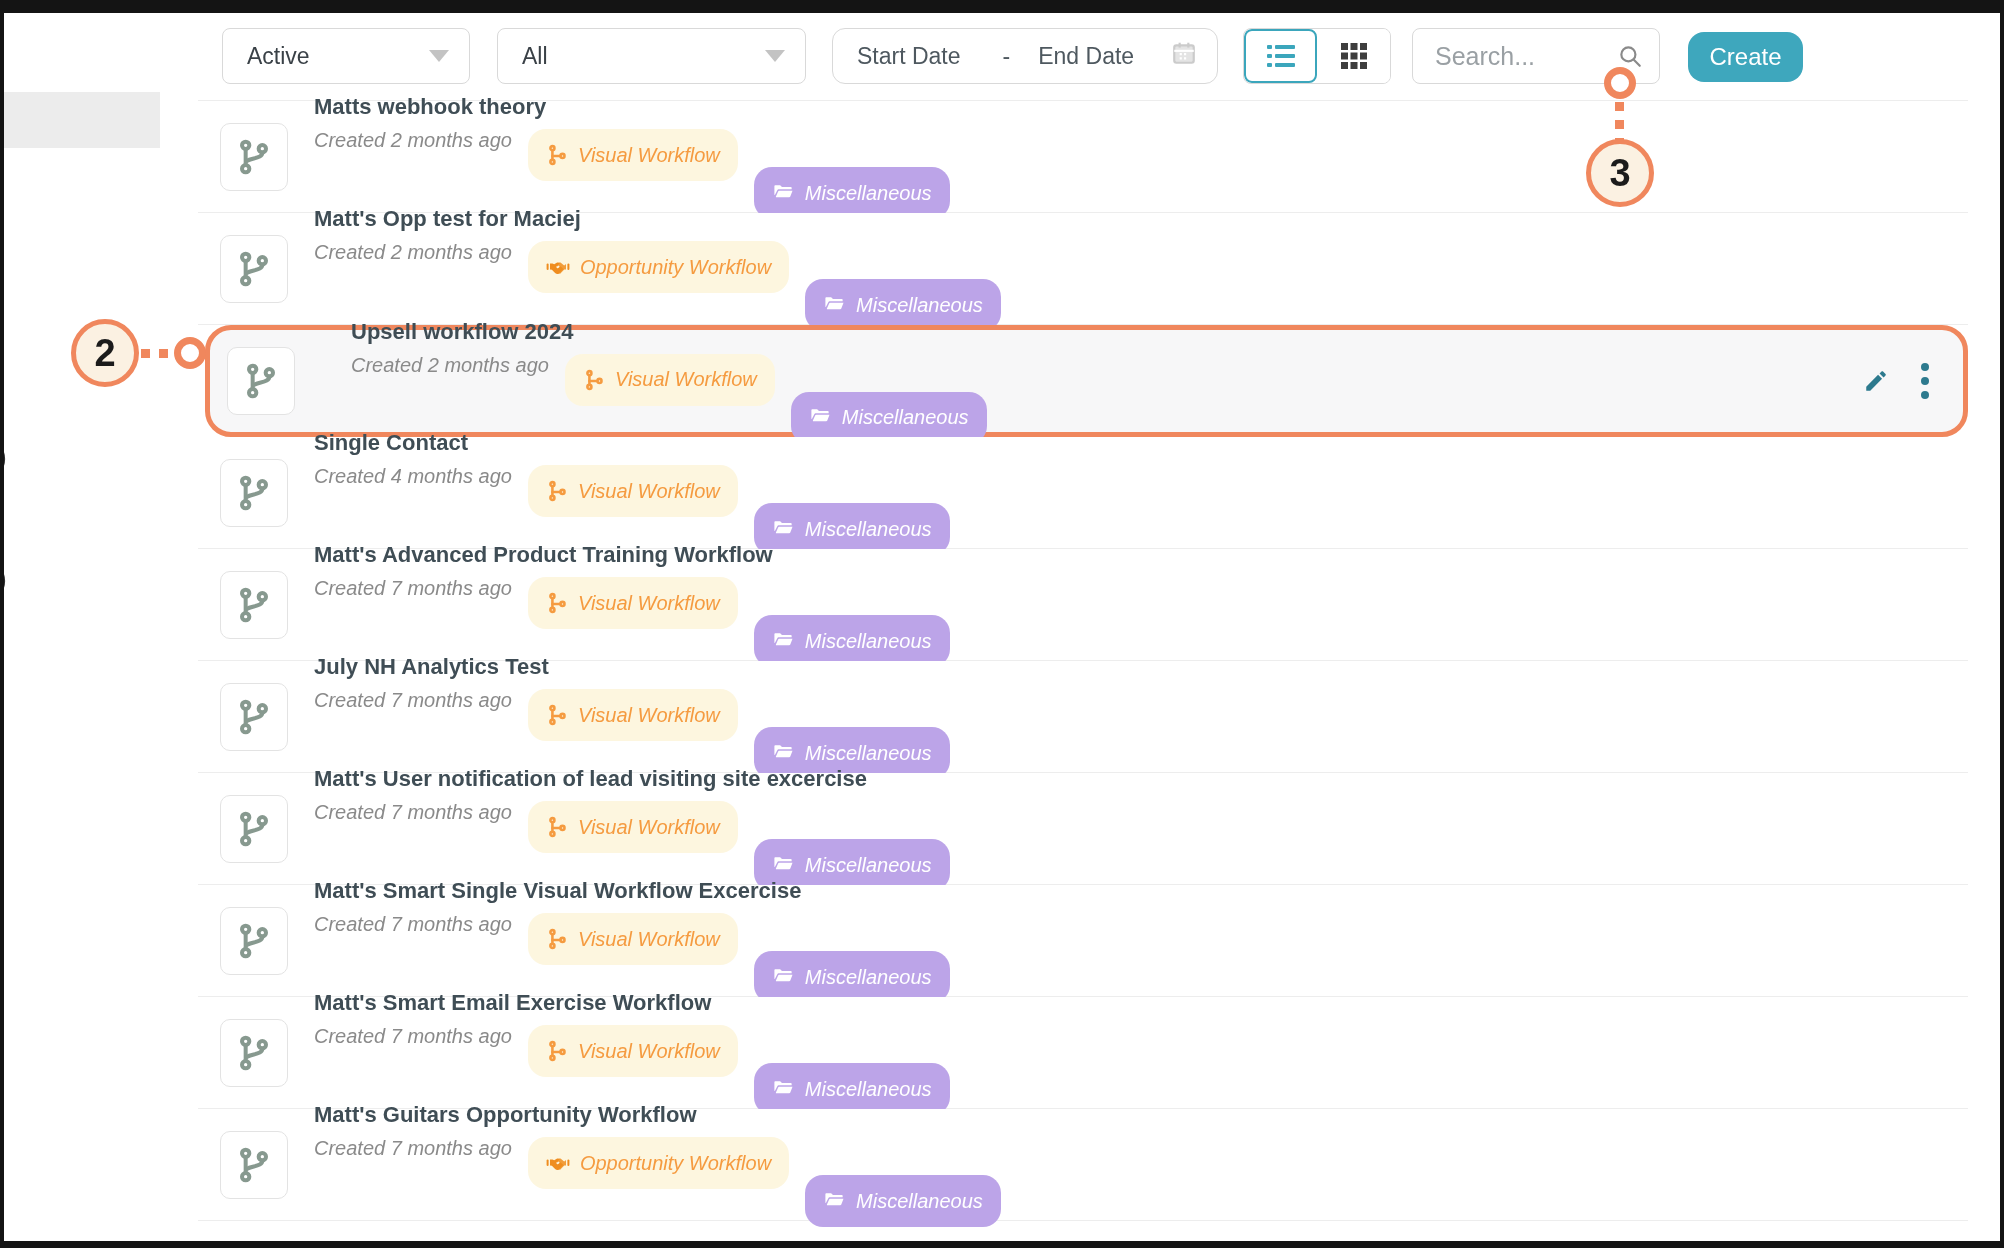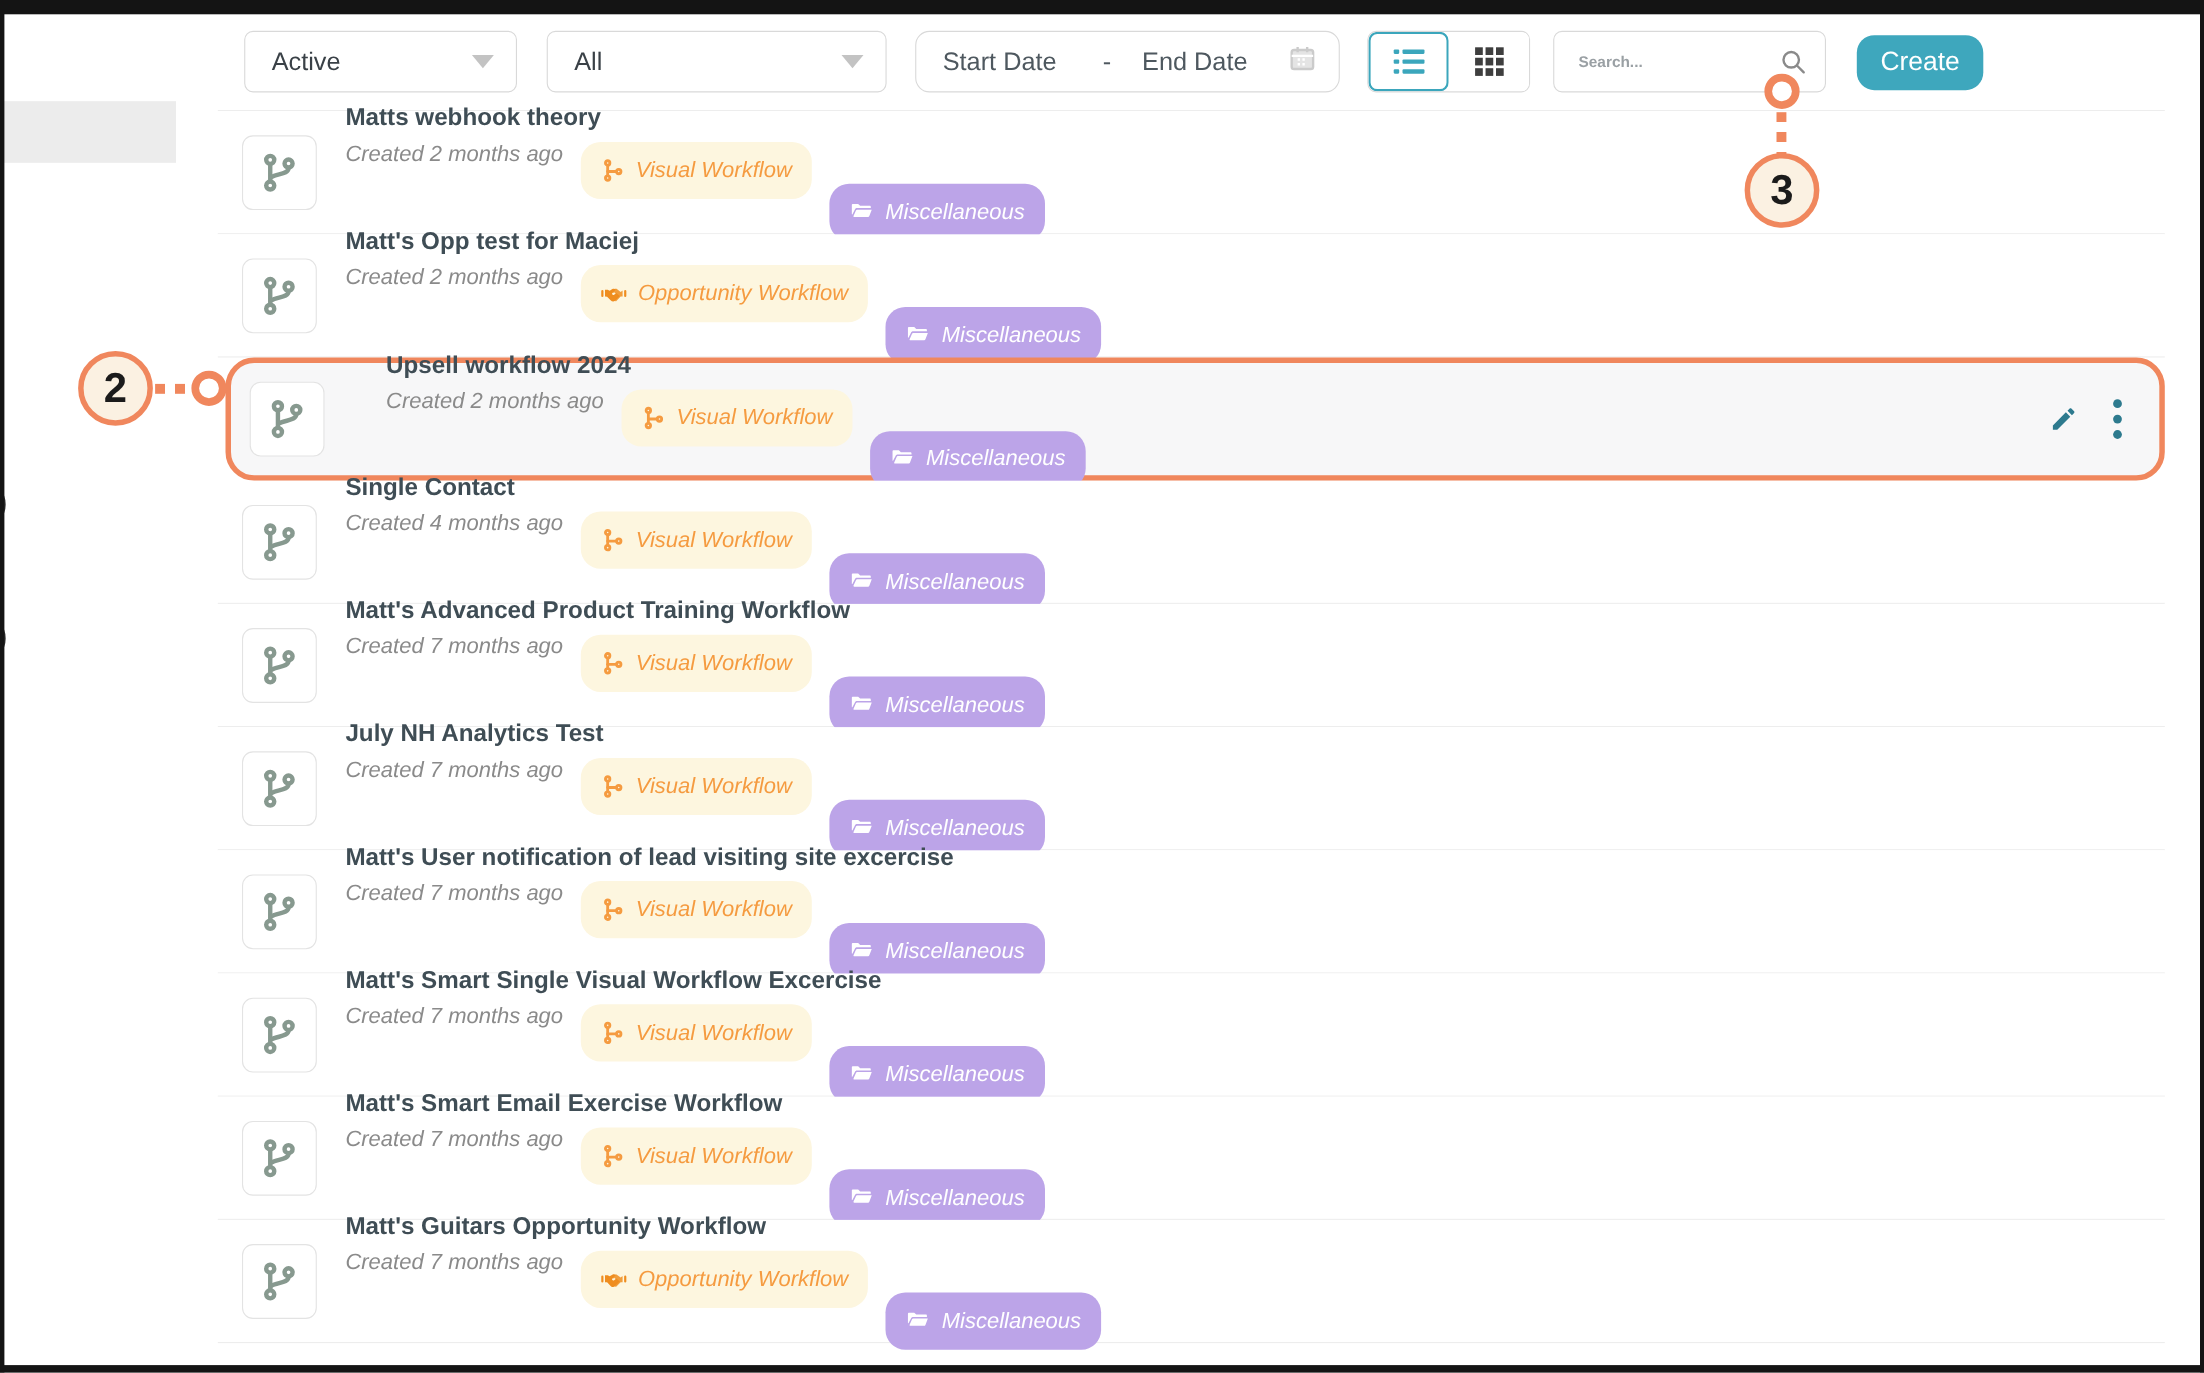--- a/index.html
+++ b/index.html
@@ -21,21 +21,21 @@
 
   .datebox { padding:0 20px 0 24px; gap:0; color:#4e585f; font-size:23px; cursor:pointer; }
   .datebox .dsep { margin:0 28px 0 42px; color:#4e585f; }
   .datebox .cal { margin-left:auto; }
 
   .toggle-group { padding:0; overflow:hidden; }
   .toggle-btn { width:73px; height:100%; display:flex; align-items:center; justify-content:center; cursor:pointer; background:#fff; }
   .toggle-btn.active { border:2px solid #3ba6bc; border-radius:8px; }
 
   .searchbox { padding:0 16px 0 22px; }
-  .searchbox input { border:none; outline:none; flex:1; font-size:14px; color:#be185d; font-family:"Liberation Sans", sans-serif; min-width:0; background:transparent;font-weight:bold; }
+  .searchbox input { border:none; outline:none; flex:1; font-size:25px; color:#be185d; font-family:"Liberation Sans", sans-serif; min-width:0; background:transparent; }
   .searchbox input::placeholder { color:#9aa0a4; }
 
   .create-btn { position:absolute; left:1688px; top:32px; width:115px; height:50px; background:#3ea7bd; color:#fff; font-size:24px; border:none; border-radius:16px; cursor:pointer; font-family:"Liberation Sans", sans-serif; }
 
   
   .gray-box { position:absolute; left:0; top:92px; width:160px; height:56px; background:#ececec; }
   .edge-mark { position:absolute; left:-3px; font-size:30px; color:#2f2f2f; z-index:5; }
 
   
   .wf-list { position:absolute; left:198px; top:100px; width:1770px; border-top:1px solid #ededed; }

